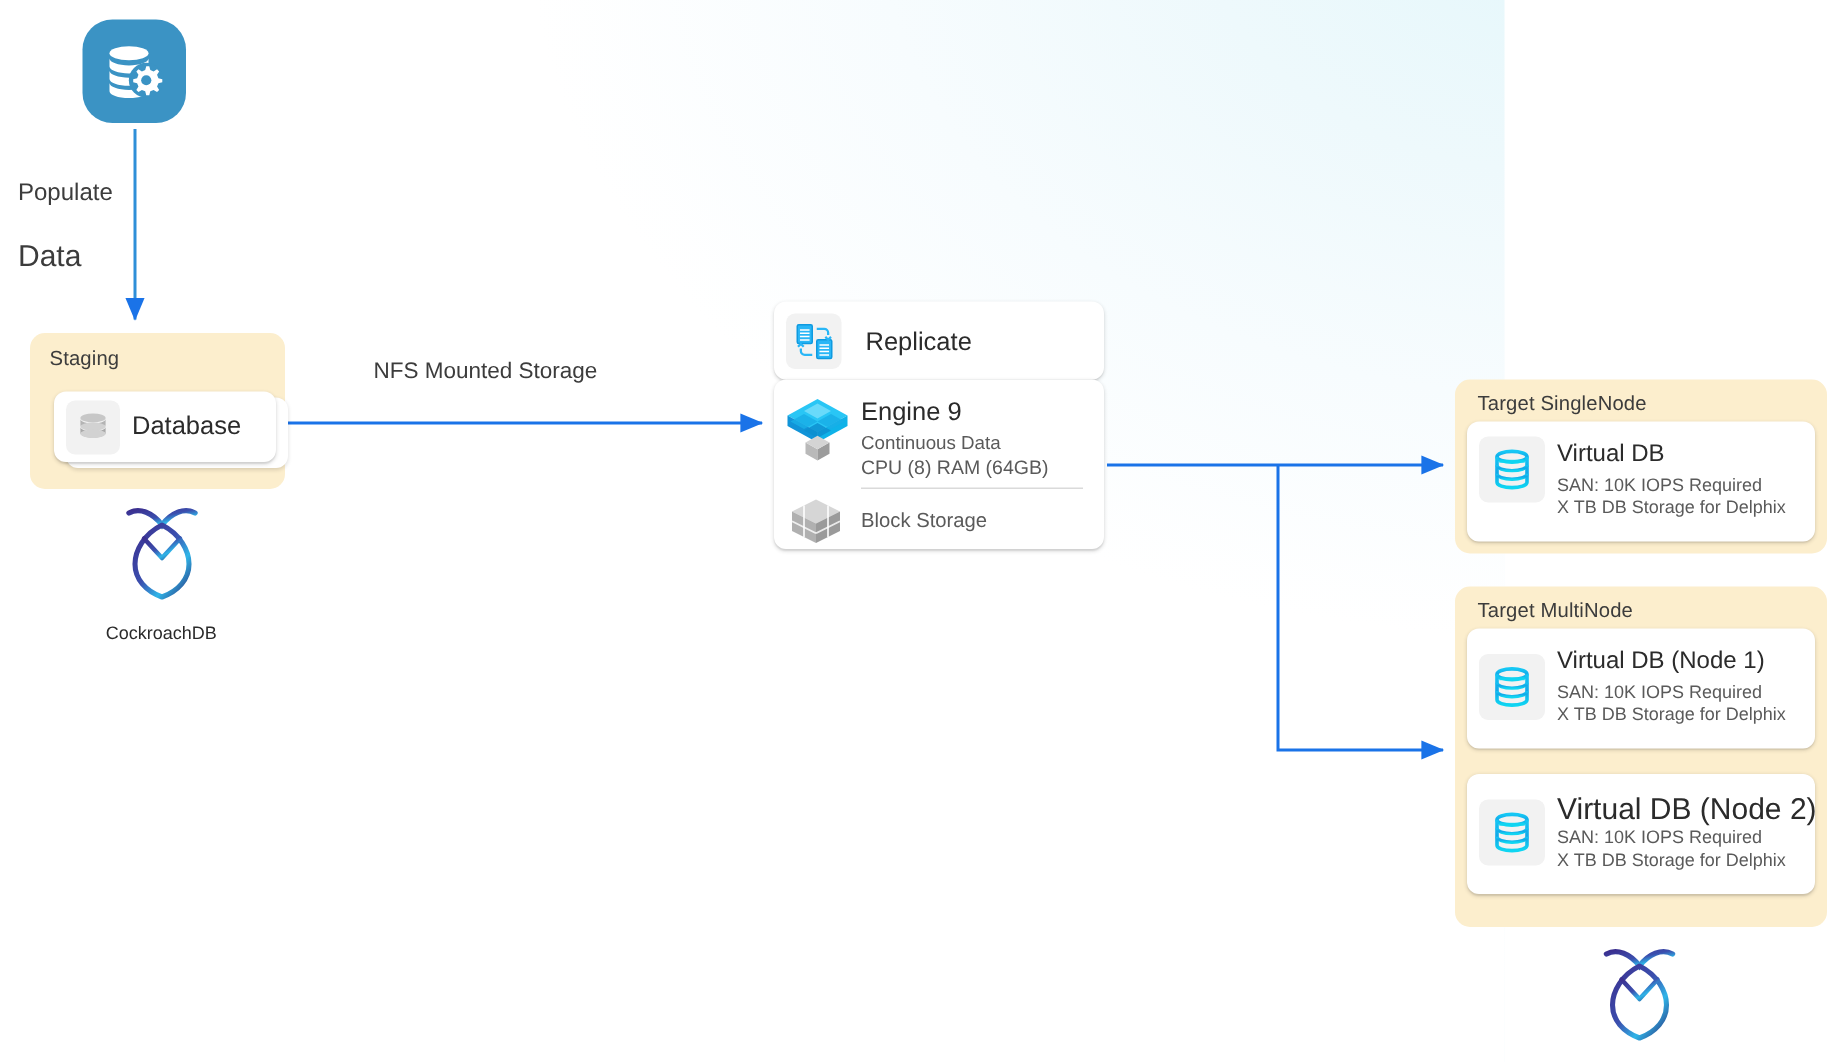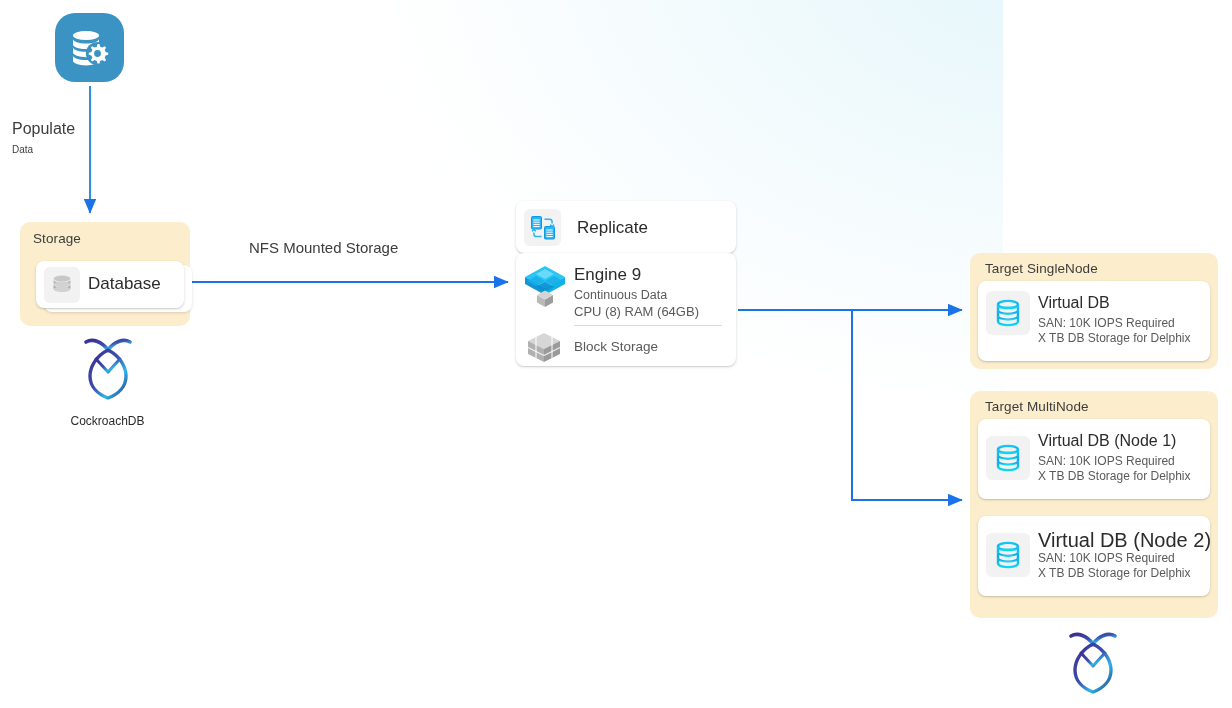--- a/index.html
+++ b/index.html
@@ -101,21 +101,21 @@
 
   
   .croach-wrap{position:absolute;text-align:center;}
   .croach-name{font-size:12px;color:#2b2b2b;margin-top:8px;white-space:nowrap;}
 
   #croach-left{left:30px;top:336px;width:155px;}
   #croach-right{left:1015px;top:630px;width:155px;}
 
   
   #lbl-populate-1{left:12px;top:120px;font-size:16px;color:#3c3c3c;}
-  #lbl-populate-2{left:12px;top:144px;font-size:10px;color:#3c3c3c;}
+  #lbl-populate-2{left:12px;top:160px;font-size:20px;color:#3c3c3c;}
   #lbl-nfs{left:249px;top:239px;}
 </style>
 </head>
 <body>
 
 <div id="canvas">
 
   <svg id="wires" viewBox="0 0 1232 708" xmlns="http://www.w3.org/2000/svg">
     <defs>
       <marker id="ah" markerWidth="9" markerHeight="9" refX="7.2" refY="3.2" orient="auto" markerUnits="strokeWidth">
@@ -167,21 +167,21 @@
                  2.6,-0.7 0.9,-2.2 -1.4,-2.3 1.4,-1.4 2.3,1.4 2.2,-0.9 z" fill="#ffffff"></path>
         <circle cx="0" cy="0" r="3.4" fill="#3b93c4"></circle>
       </g>
     </svg>
   </div>
 
   <div class="lbl" id="lbl-populate-1">Populate</div>
   <div class="lbl" id="lbl-populate-2">Data</div>
 
   <div class="group-box" id="staging-box"></div>
-  <div class="group-title" id="staging-title">Storage</div>
+  <div class="group-title" id="staging-title">Staging</div>
 
   <div class="card-shadow-behind" id="staging-card-back"></div>
   <div class="card" id="staging-card"></div>
   <div class="icon-tile" id="staging-icon">
     <svg width="24" height="24" viewBox="0 0 24 24" xmlns="http://www.w3.org/2000/svg">
       <ellipse cx="12" cy="5.6" rx="8.4" ry="3" fill="#c7c7c7"></ellipse>
       <path d="M3.6,6.4 v4 c0,1.7 3.8,3 8.4,3 s8.4,-1.3 8.4,-3 v-4
                c0,1.7 -3.8,3 -8.4,3 S3.6,8.1 3.6,6.4 z" fill="#b4b4b4"></path>
       <path d="M3.6,11.6 v4 c0,1.7 3.8,3 8.4,3 s8.4,-1.3 8.4,-3 v-4
                c0,1.7 -3.8,3 -8.4,3 s-8.4,-1.3 -8.4,-3 z" fill="#a8a8a8"></path>

